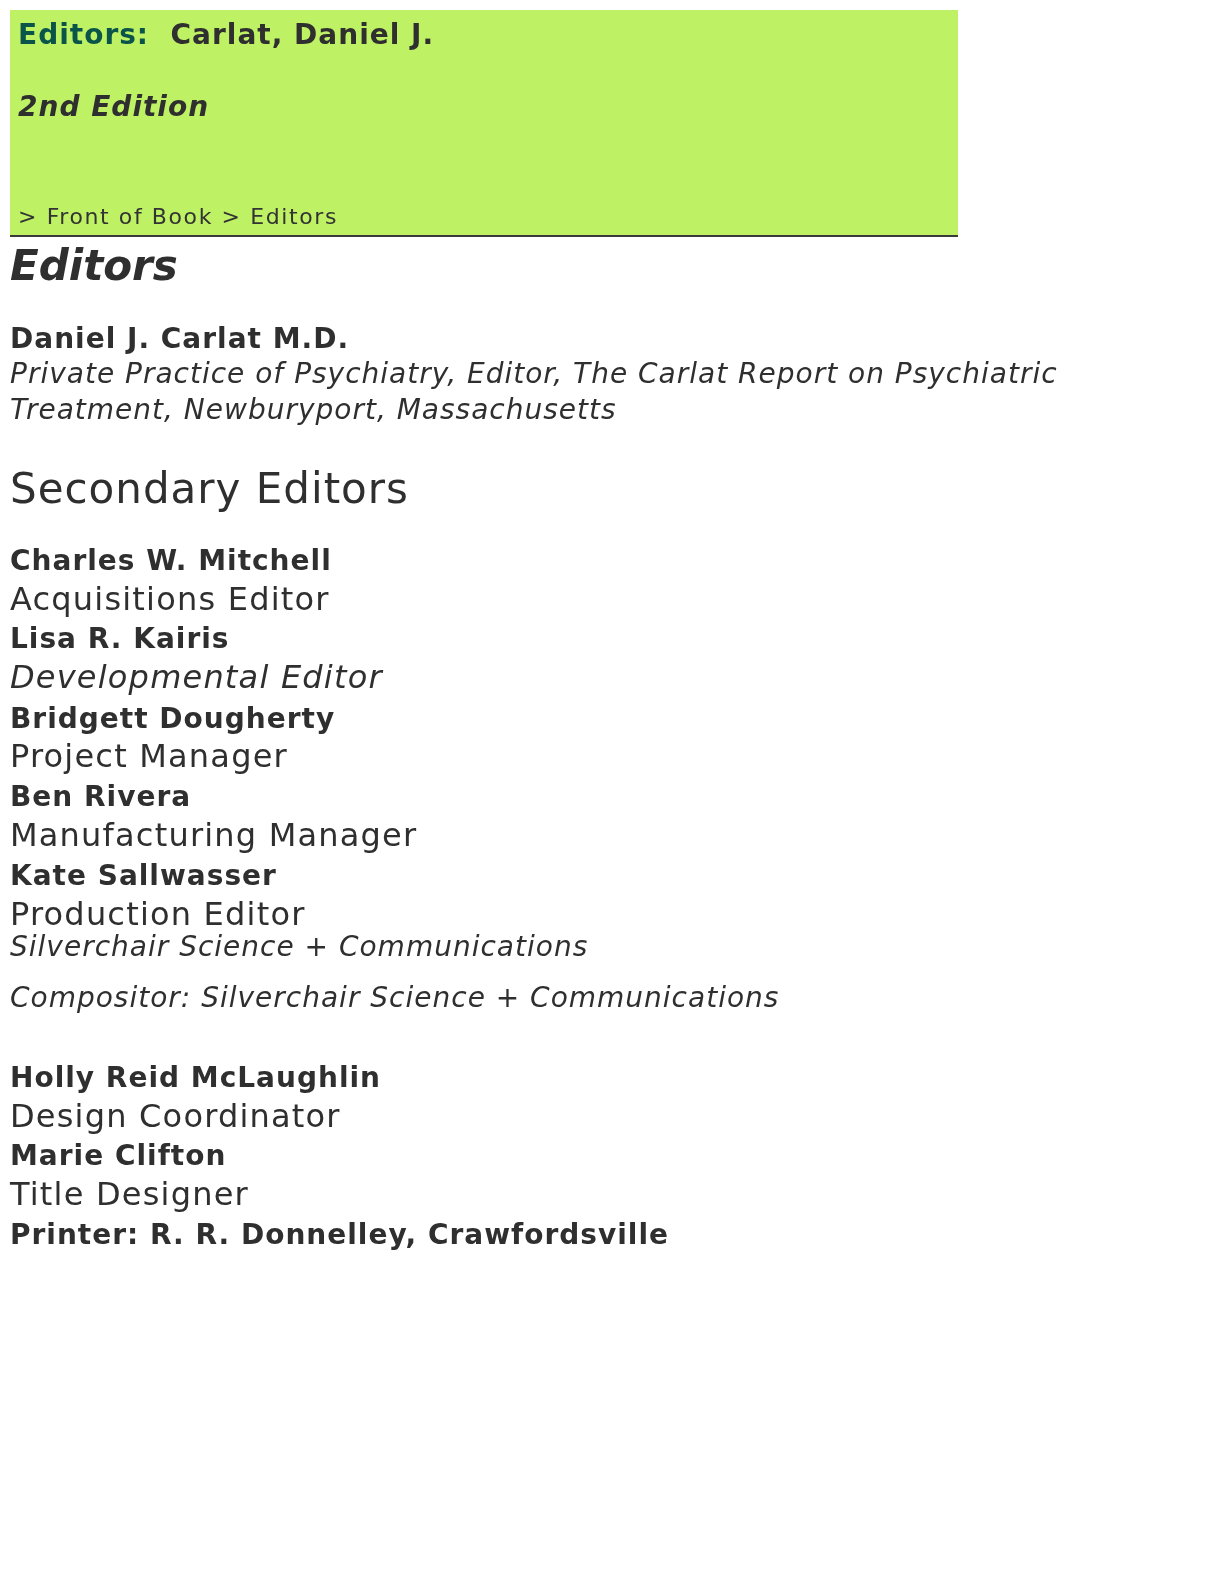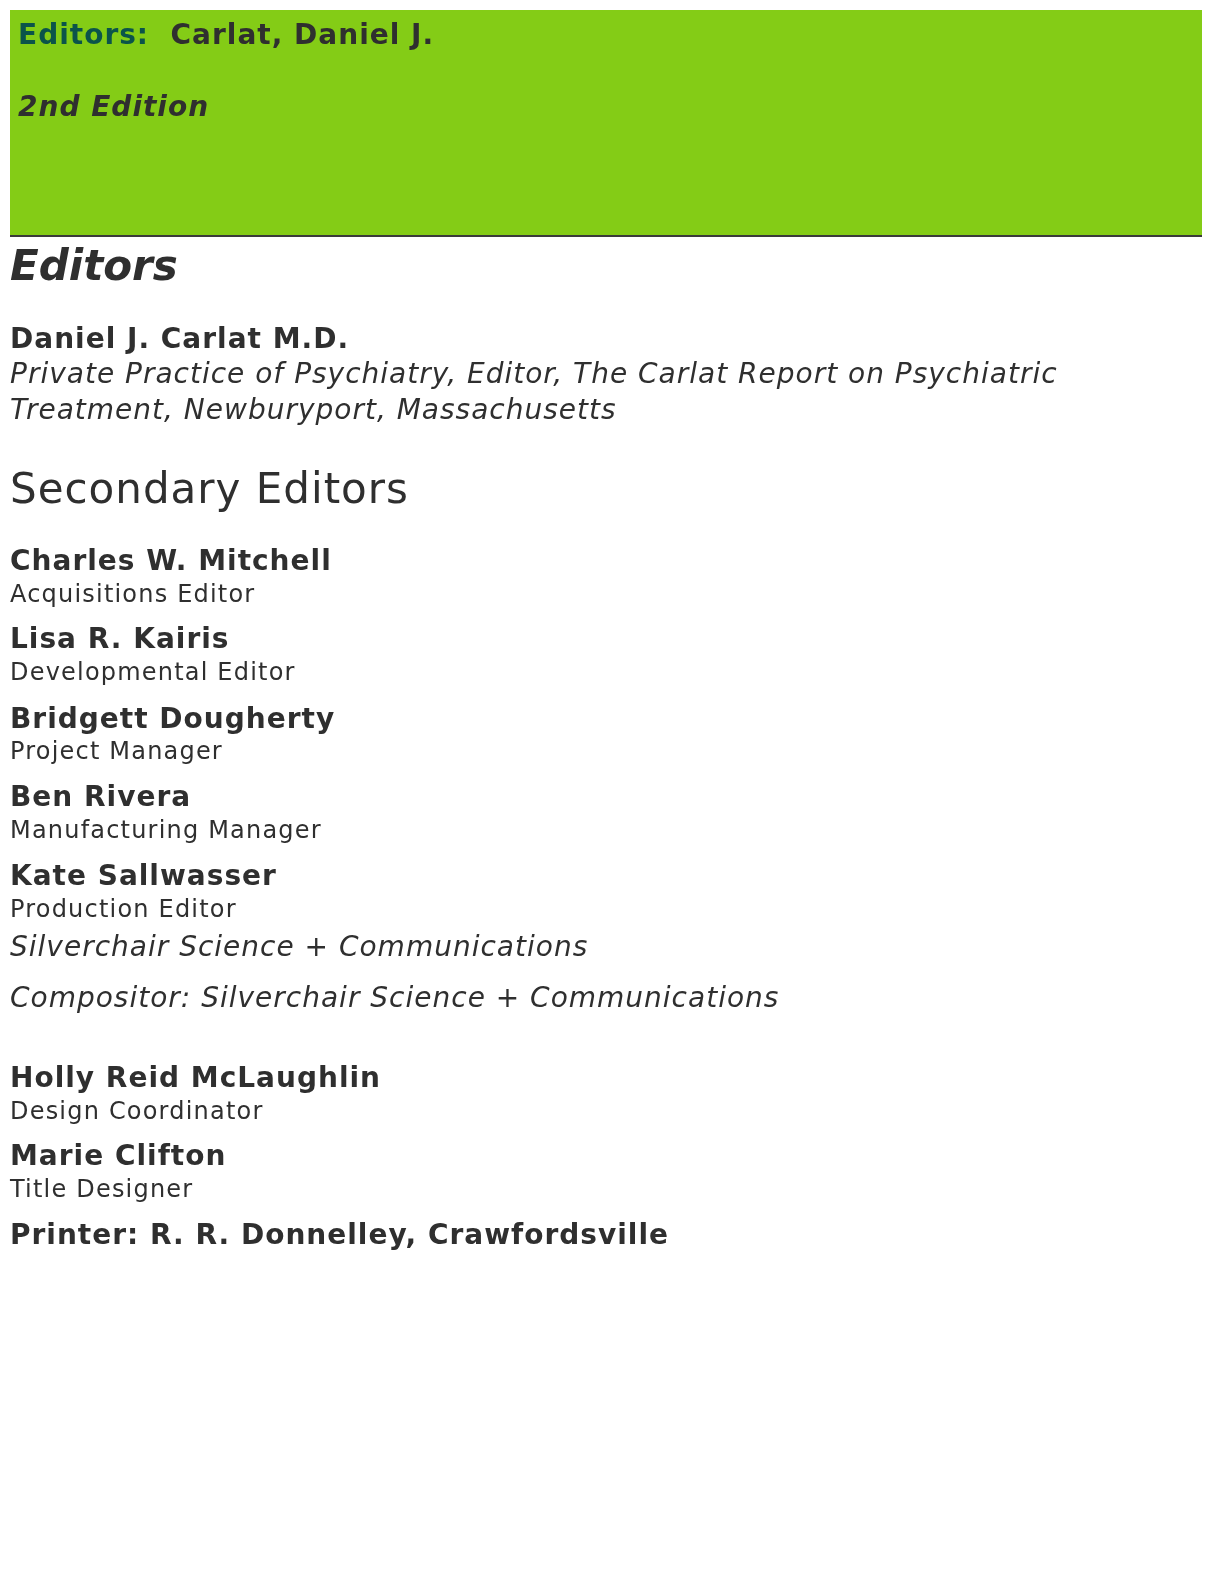--- a/index.html
+++ b/index.html
@@ -11,23 +11,23 @@
     width: 1224px;
     height: 1584px;
     position: relative;
     font-family: "DejaVu Sans", "Liberation Sans", sans-serif;
     color: #2f2f2f;
   }
   .header-box {
     position: absolute;
     left: 10px;
     top: 10px;
-    width: 1192px;
+    width: 948px;
     height: 227px;
-    background: #84cc16;
+    background: #bef264;
     border-bottom: 2px solid #3a3a3a;
     box-sizing: border-box;
   }
   .hdr-line {
     position: absolute;
     left: 8px;
     white-space: nowrap;
     font-size: 28px;
     font-weight: bold;
     letter-spacing: 1px;
@@ -101,21 +101,21 @@
     position: absolute;
     left: 10px;
     font-size: 28px;
     font-weight: bold;
     letter-spacing: 1px;
     white-space: nowrap;
   }
   .row-role {
     position: absolute;
     left: 10px;
-    font-size: 24px;
+    font-size: 32px;
     letter-spacing: 1.2px;
     white-space: nowrap;
   }
   .row-italic {
     position: absolute;
     left: 10px;
     font-size: 28px;
     font-style: italic;
     letter-spacing: 1px;
     white-space: nowrap;
@@ -126,35 +126,39 @@
 <body>
 
 <div class="header-box">
   <div class="hdr-line" style="top:8px;">
     <span class="hdr-label">Editors:</span>&nbsp;
     <span class="hdr-value">Carlat, Daniel J.</span>
   </div>
   <div class="hdr-line" style="top:80px;">
     <span class="hdr-title-value">2nd Edition</span>
   </div>
+  <div class="breadcrumb">
+    <span>&gt; Front of Book</span>
+    <span>&gt; Editors</span>
+  </div>
 </div>
 
 <h1 class="page-title">Editors</h1>
 
 <div class="editor-name" style="top:322px;">Daniel J. Carlat M.D.</div>
 <div class="editor-affil" style="top:357px;">Private Practice of Psychiatry, Editor, The Carlat Report on Psychiatric</div>
 <div class="editor-affil" style="top:393px;">Treatment, Newburyport, Massachusetts</div>
 
 <h2 class="section-heading">Secondary Editors</h2>
 
 <div class="row-name" style="top:544px;">Charles W. Mitchell</div>
 <div class="row-role" style="top:580px;">Acquisitions Editor</div>
 
 <div class="row-name" style="top:622px;">Lisa R. Kairis</div>
-<div class="row-role" style="top:658px;">Developmental Editor</div>
+<div class="row-role" style="top:658px;font-style:italic;">Developmental Editor</div>
 
 <div class="row-name" style="top:702px;">Bridgett Dougherty</div>
 <div class="row-role" style="top:737px;">Project Manager</div>
 
 <div class="row-name" style="top:780px;">Ben Rivera</div>
 <div class="row-role" style="top:816px;">Manufacturing Manager</div>
 
 <div class="row-name" style="top:859px;">Kate Sallwasser</div>
 <div class="row-role" style="top:895px;">Production Editor</div>
 <div class="row-italic" style="top:930px;">Silverchair Science + Communications</div>

